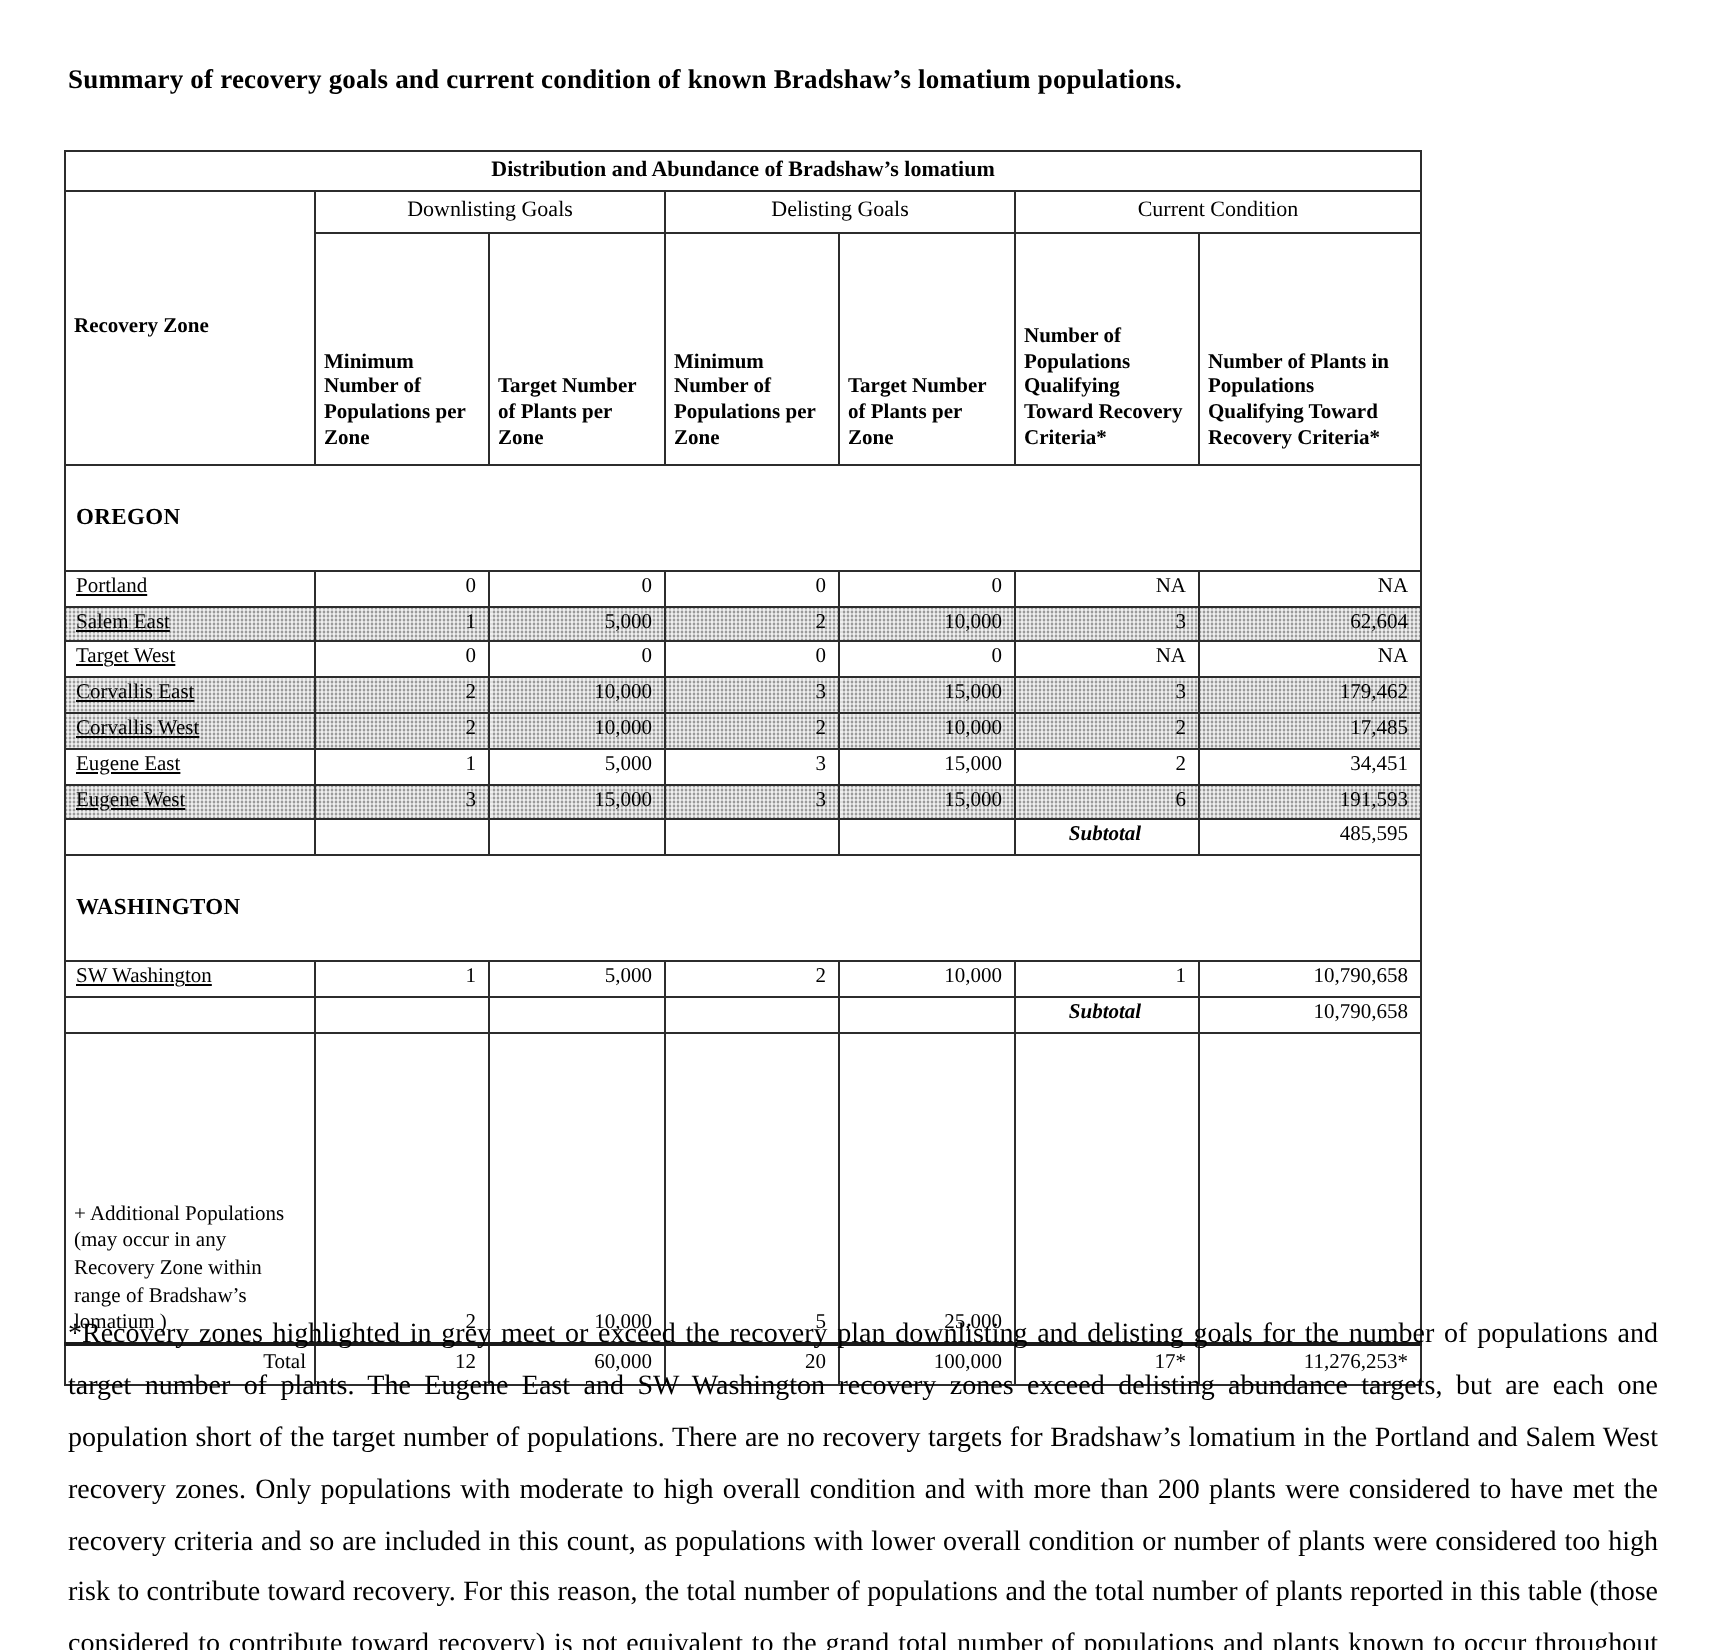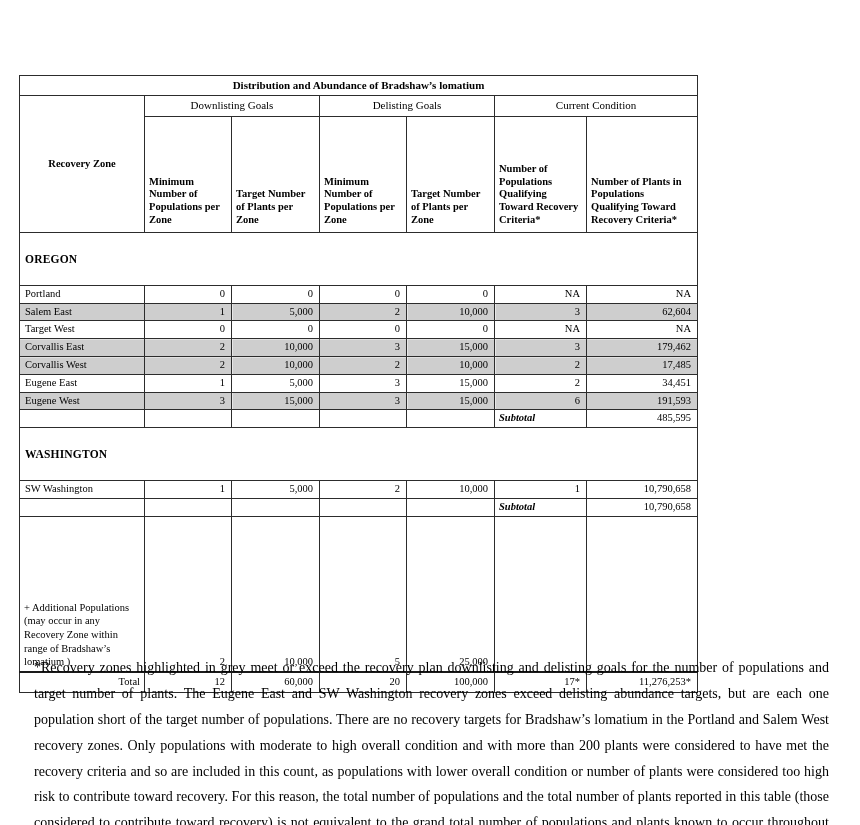--- a/index.html
+++ b/index.html
@@ -26,21 +26,21 @@
     left: 34px;
     top: 32px;
     width: 700px;
     font-size: 13.5px;
     font-weight: bold;
     letter-spacing: 0.1px;
     line-height: 1.2;
   }
   table.main {
     position: absolute;
-    left: 19px;
+    left: 32px;
     top: 75px;
     width: 678px;
     border-collapse: collapse;
     table-layout: fixed;
     font-size: 10.5px;
   }
   table.main td {
     border: 1px solid #2c2c2c;
     padding: 2px 4px;
     vertical-align: top;
@@ -63,47 +63,48 @@
   .colhead {
     font-weight: bold;
     font-size: 10.5px;
     vertical-align: bottom !important;
     padding-bottom: 5px !important;
     height: 108px;
   }
   .zonehead {
     font-weight: bold;
     font-size: 10.5px;
-    text-align: center;
+    text-align: left;
     vertical-align: middle !important;
   }
   .statehead {
     font-weight: bold;
     font-size: 11.5px;
     padding: 19px 5px !important;
     letter-spacing: 0.2px;
   }
   .zone {
     text-align: left;
     padding-left: 5px !important;
     white-space: nowrap;
+    text-decoration: underline;
   }
   .num {
     text-align: right;
     padding-right: 6px !important;
   }
   
   tr.hl > td {
     background-color: #bdbdbd;
     background-image:
       repeating-linear-gradient(0deg, rgba(255,255,255,.55) 0 1px, rgba(0,0,0,0) 1px 2px),
       repeating-linear-gradient(90deg, rgba(255,255,255,.5) 0 1px, rgba(90,90,90,.35) 1px 2px);
   }
   .subtotal-lbl {
-    text-align: left;
+    text-align: center;
     padding-right: 6px !important;
     font-weight: bold;
     font-style: italic;
   }
   tr.totalrow > td {
     border-top: 2px solid #1a1a1a;
     font-weight: normal;
     padding-top: 3px !important;
     padding-bottom: 3px !important;
   }
@@ -126,20 +127,21 @@
     font-size: 14px;
     line-height: 1.85;
     text-align: justify;
   }
 </style>
 </head>
 <body>
 
 <div class="page">
 
+  <div class="doc-title">Summary of recovery goals and current condition of known Bradshaw’s lomatium populations.</div>
 
   <table class="main">
     <colgroup>
       <col style="width:125px">
       <col style="width:87px">
       <col style="width:88px">
       <col style="width:87px">
       <col style="width:88px">
       <col style="width:92px">
       <col style="width:111px">

